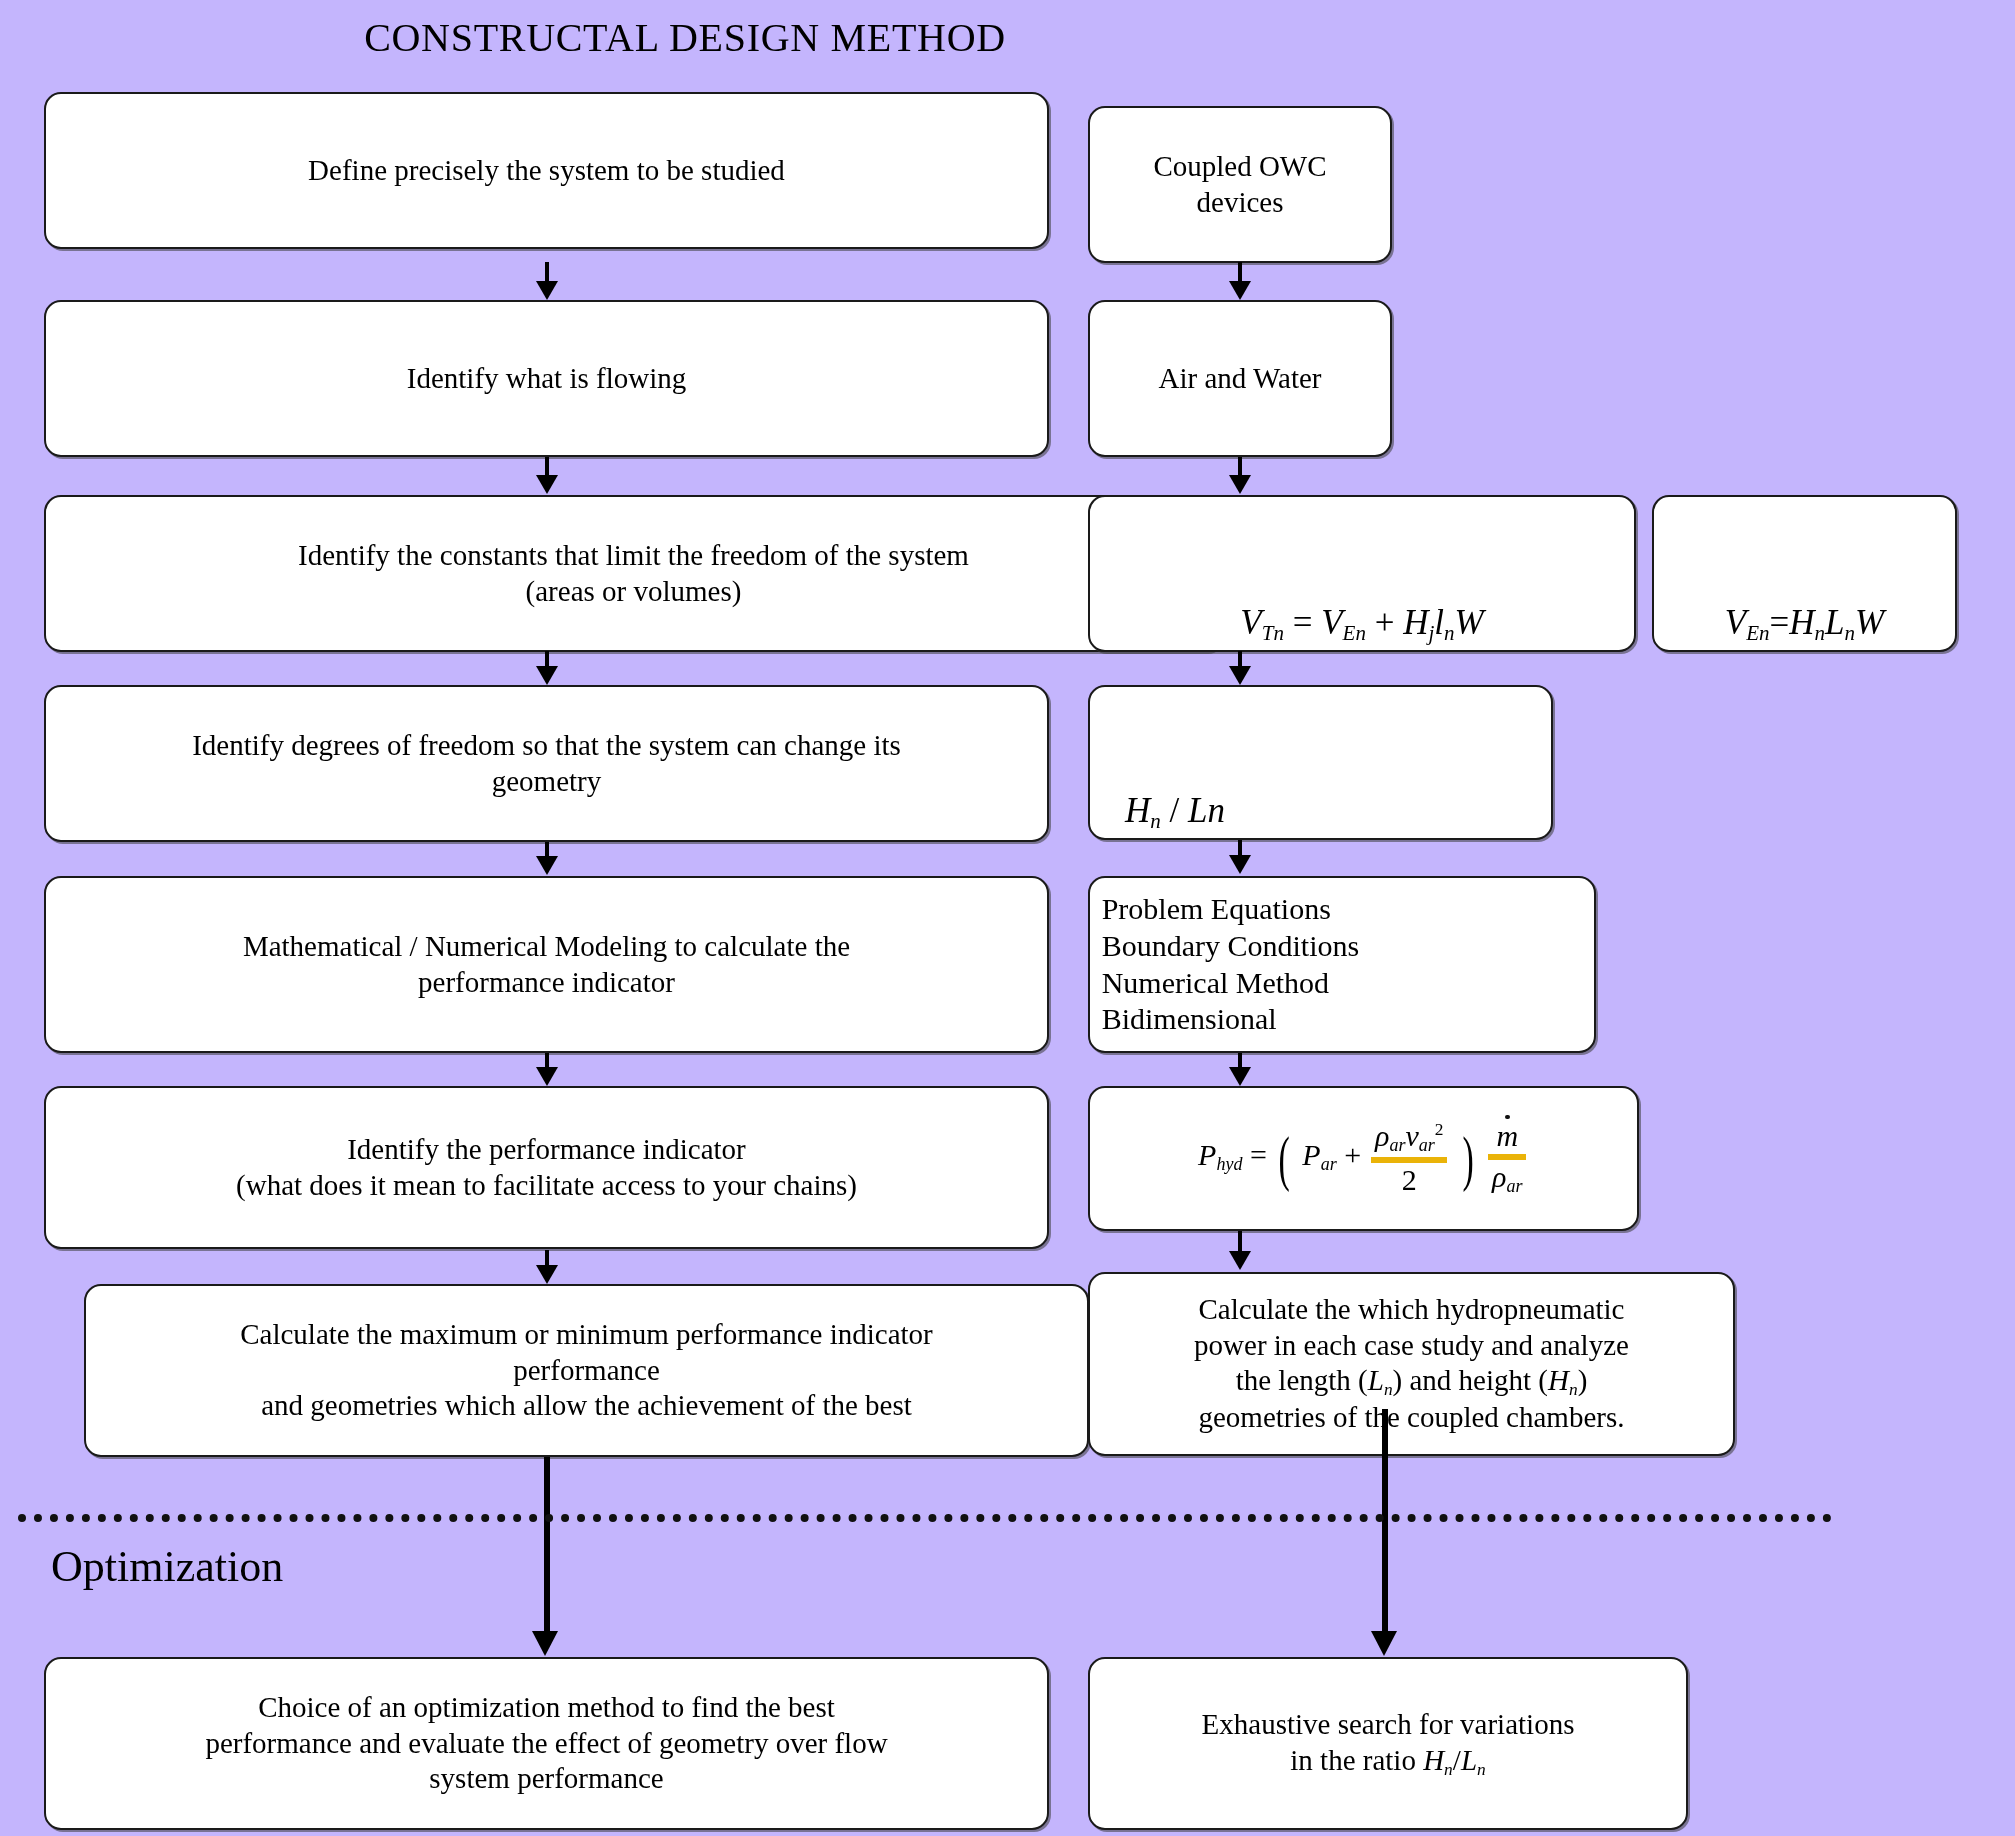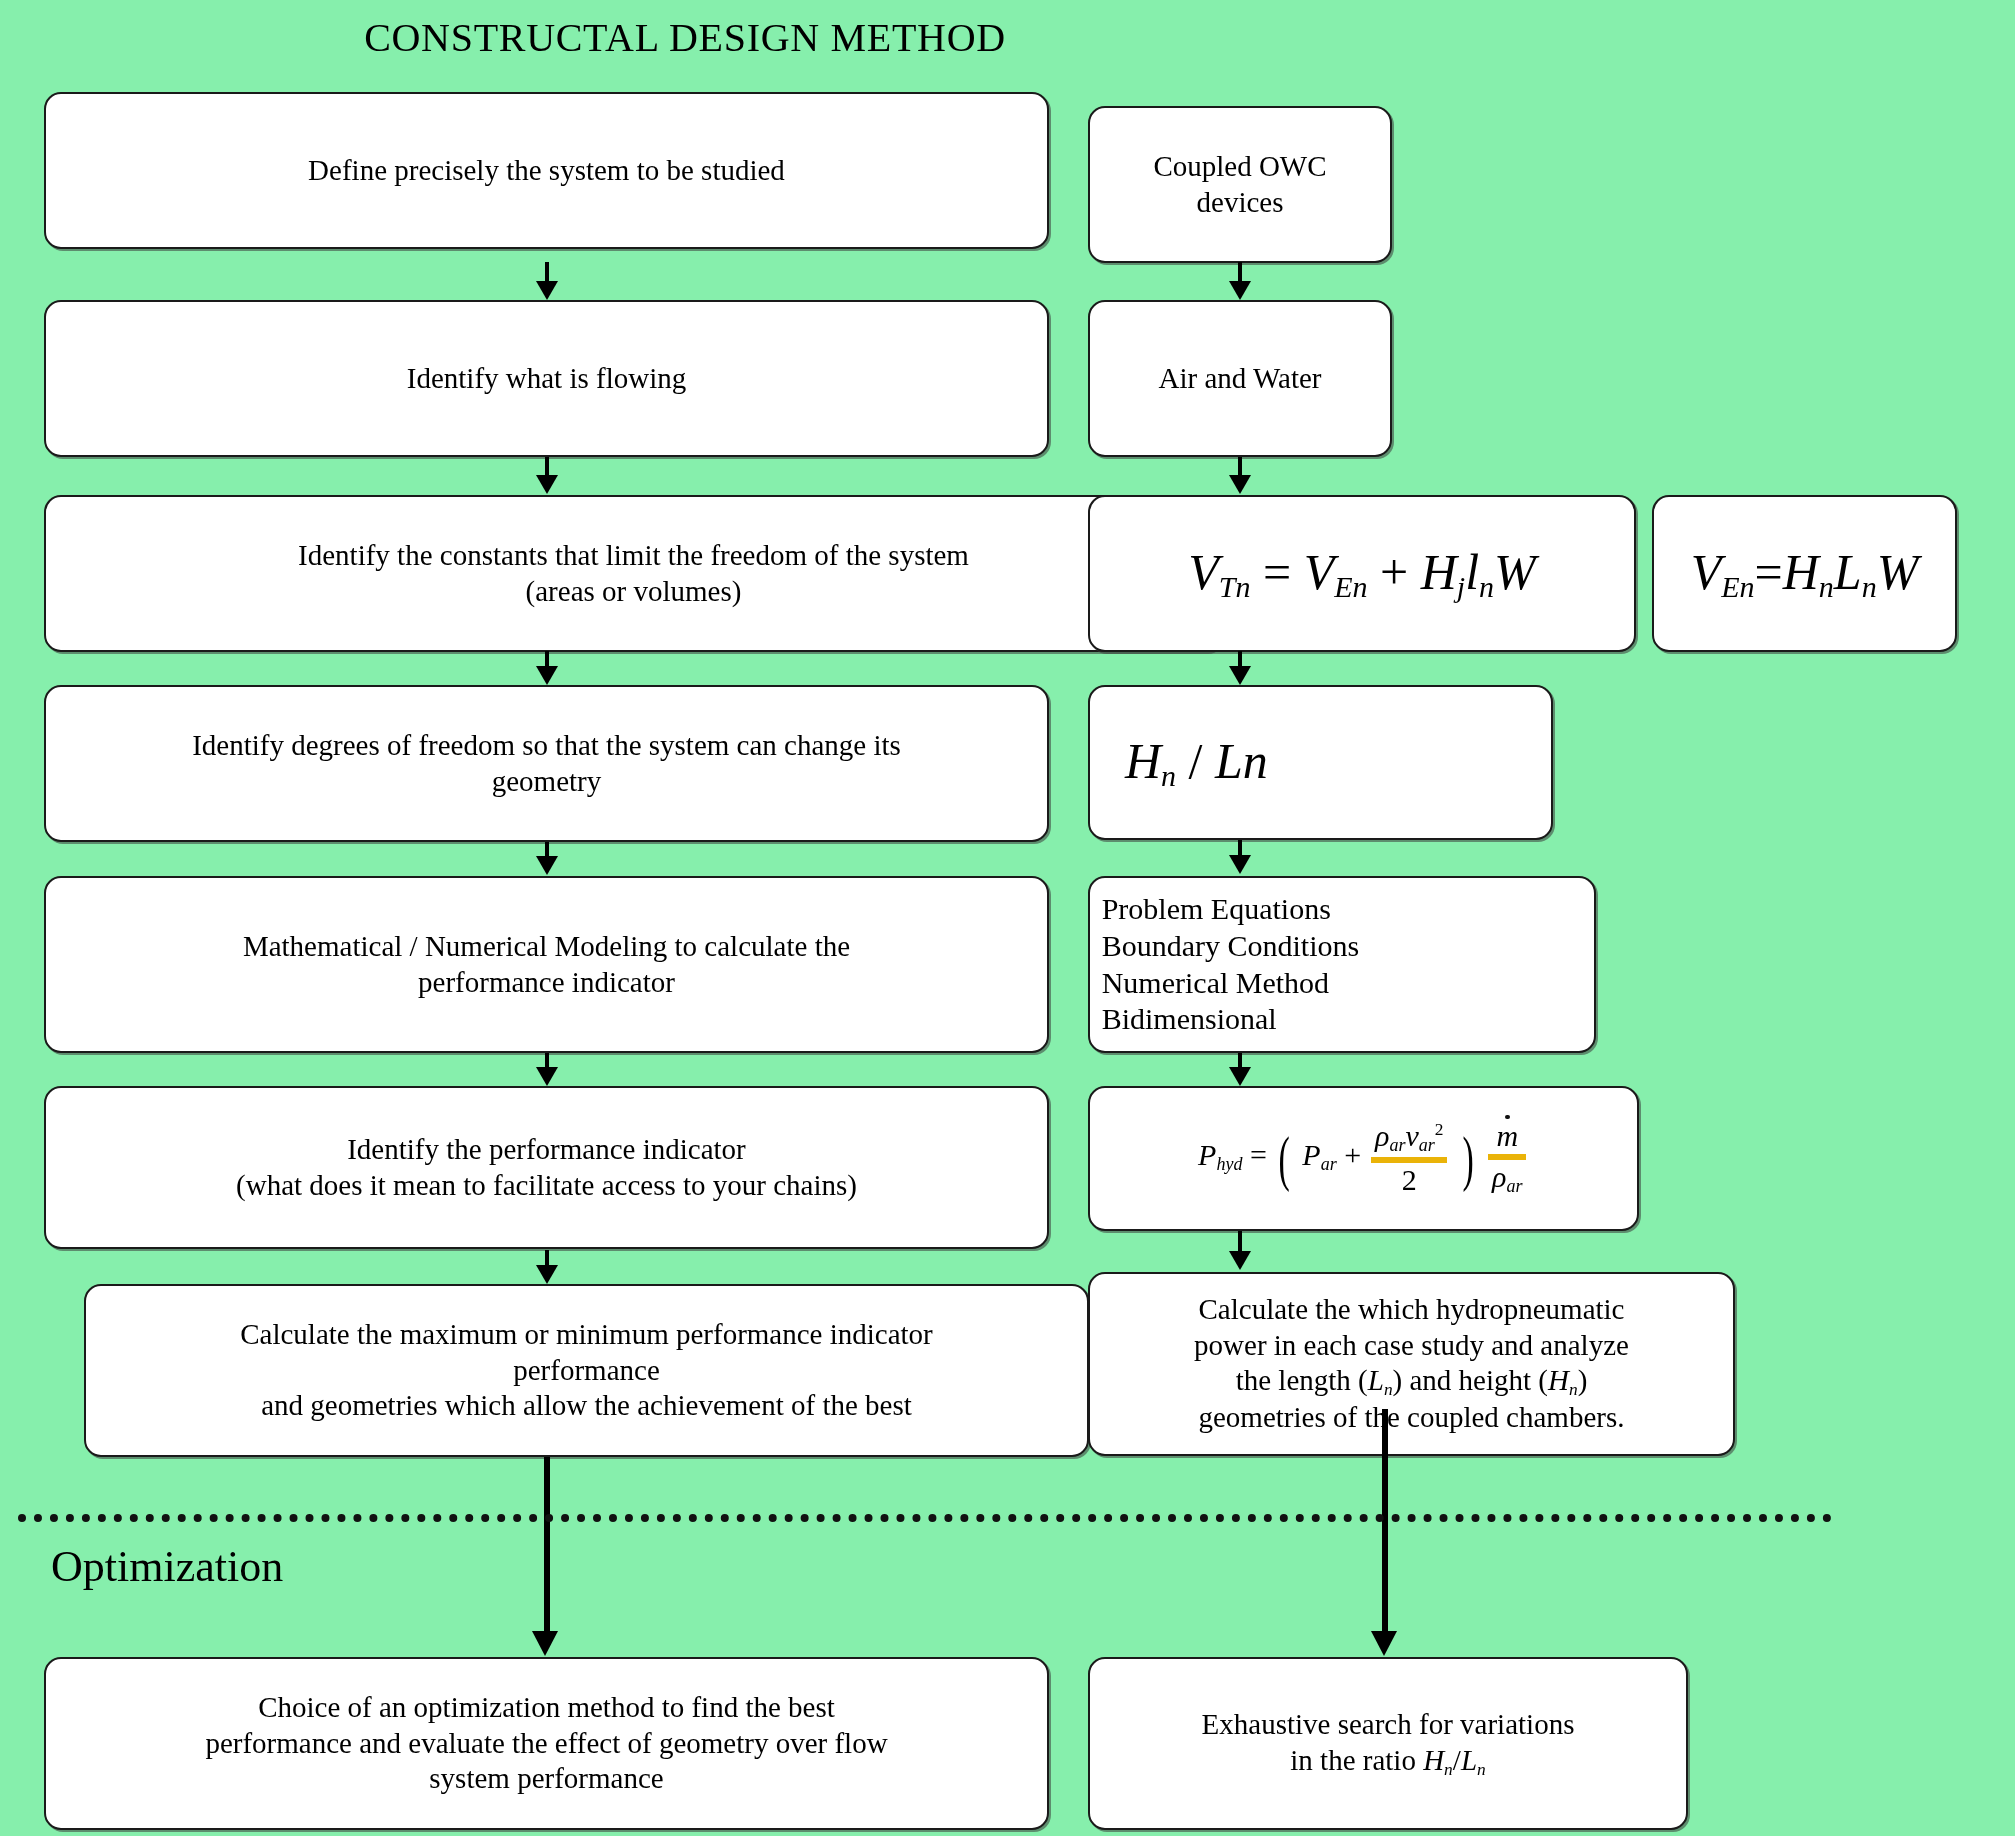--- a/index.html
+++ b/index.html
@@ -8,21 +8,21 @@
     background: #ffffff;
   }
   body {
     font-family: "Liberation Serif", "DejaVu Serif", serif;
     color: #000000;
   }
   #canvas {
     position: relative;
     width: 2015px;
     height: 1837px;
-    background: #86efac;
+    background: #c4b5fd;
     overflow: hidden;
   }
 
   
   .title {
     position: absolute;
     left: 0;
     top: 15.7px;
     width: 1370px;
     text-align: center;
@@ -48,21 +48,22 @@
     line-height: 1.22;
     box-shadow: 2px 2px 0 rgba(60,60,60,0.55);
   }
   .box.left-align {
     justify-content: flex-start;
     text-align: left;
     padding-left: 11.7px;
   }
   .box.eq {
     font-family: "Liberation Serif", "DejaVu Serif", serif;
-    font-size: 50px;
+    font-size: 35px;
+    align-items: flex-end;
   }
   .box .inner { width: 100%; }
 
   
   .mi { font-style: italic; }
   .sub {
     font-size: 0.60em;
     vertical-align: -0.28em;
     font-style: italic;
   }

